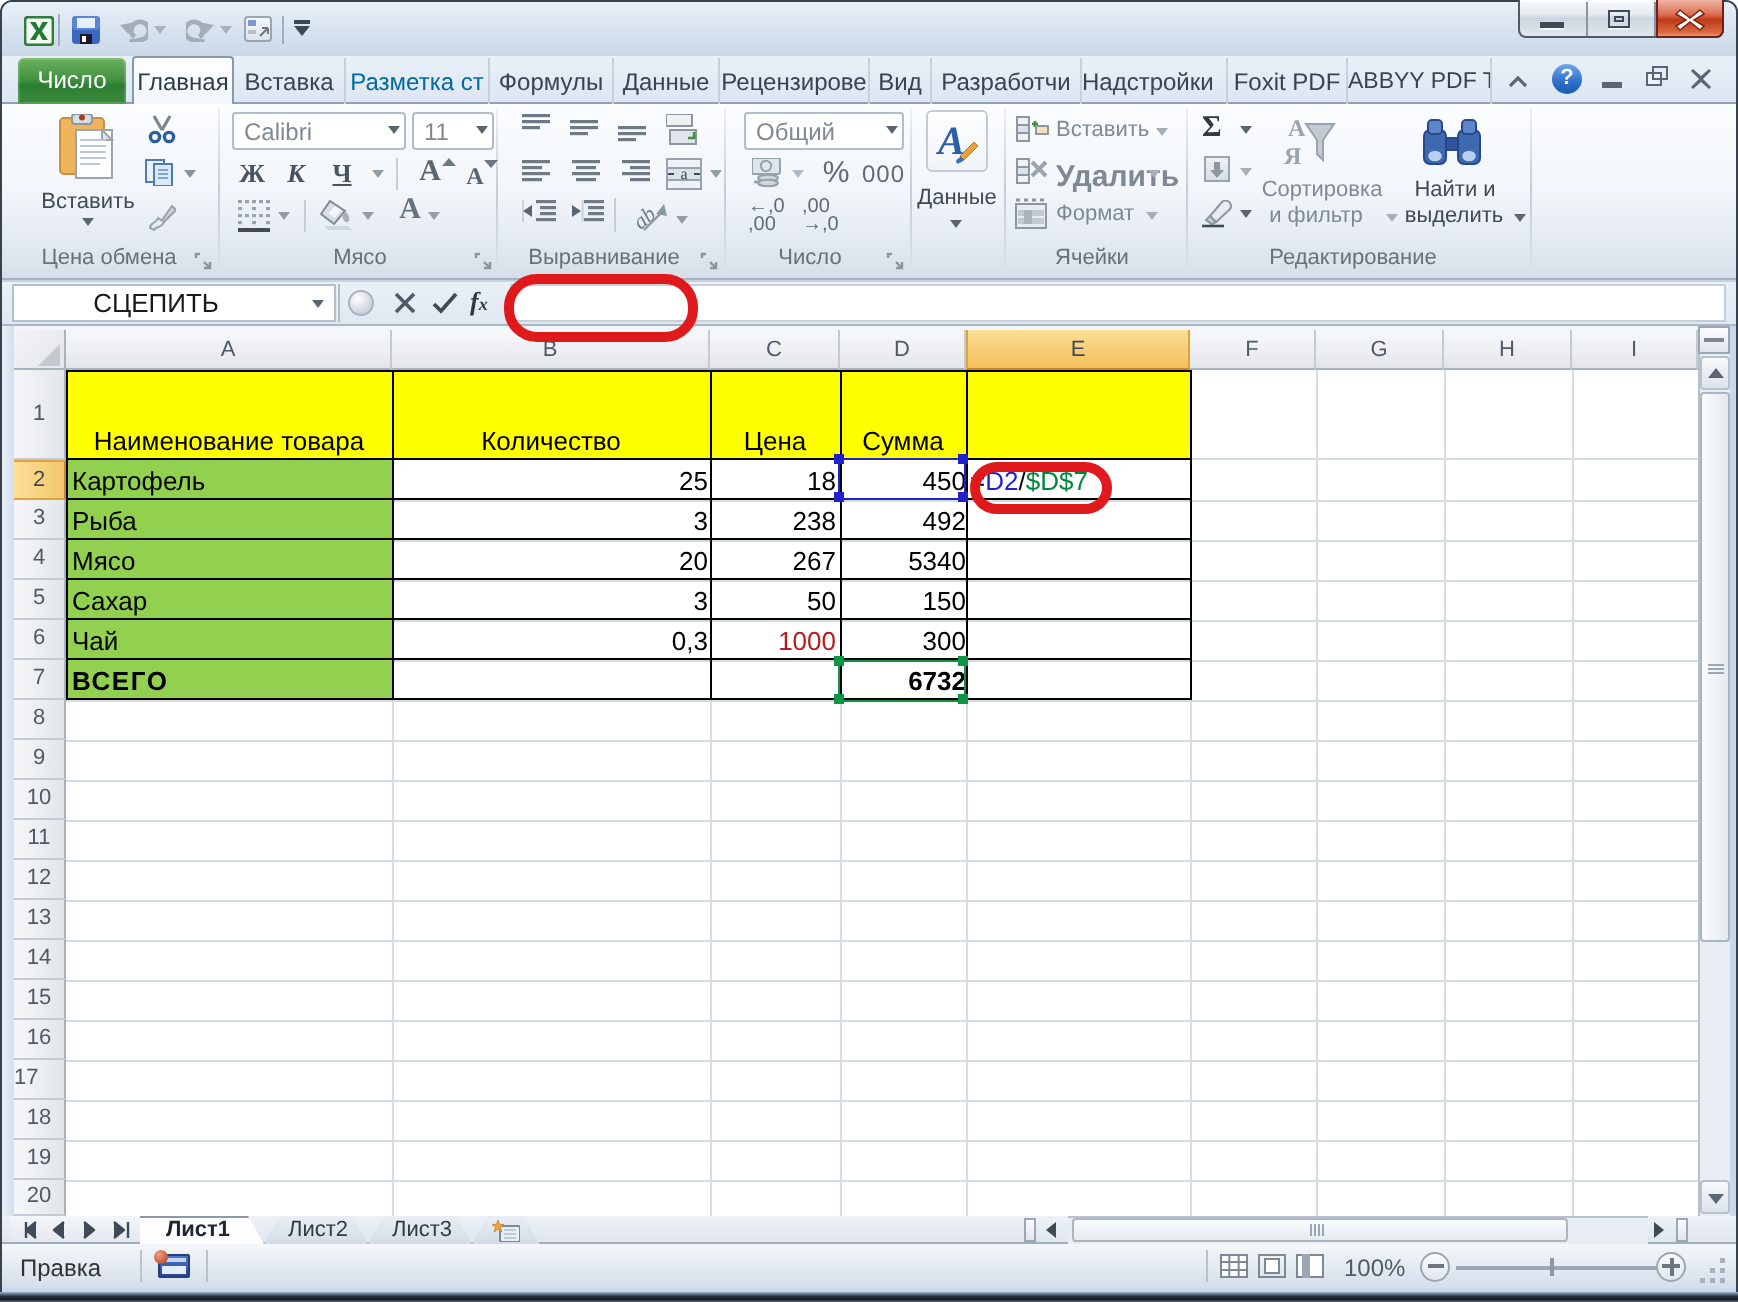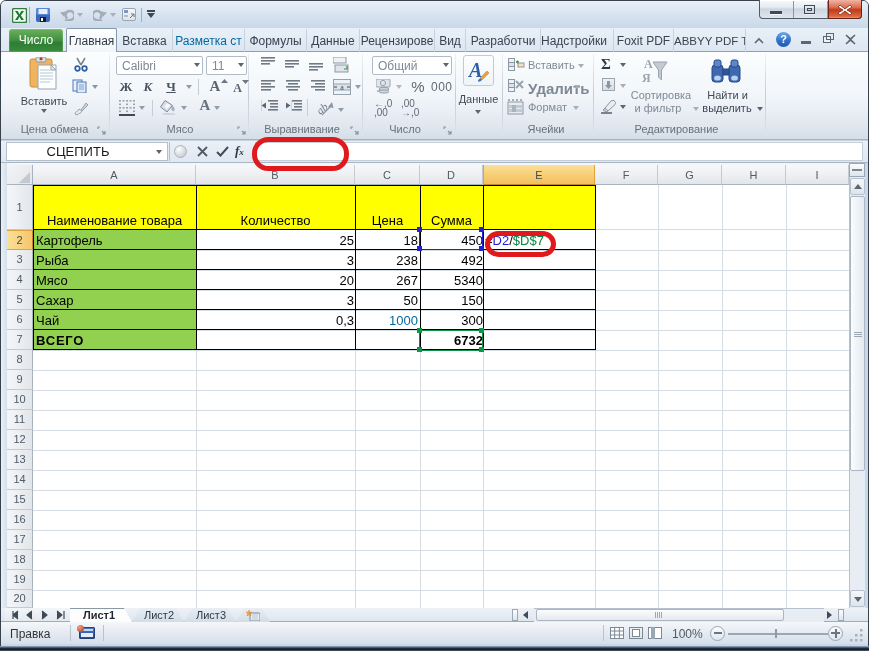--- a/index.html
+++ b/index.html
@@ -387,21 +387,21 @@
 <div class="a" style="left:7px;top:330px;width:26px;height:20px;background:linear-gradient(90deg,#f5f6f8,#eaedf0 60%,#e2e5e9);border-right:1px solid #a8b3bf;border-bottom:1px solid #c3cad2;line-height:19px;font-size:11px;color:#4e5a66;text-align:center;">7</div>
 <div class="a" style="left:7px;top:350px;width:26px;height:20px;background:linear-gradient(90deg,#f5f6f8,#eaedf0 60%,#e2e5e9);border-right:1px solid #a8b3bf;border-bottom:1px solid #c3cad2;line-height:19px;font-size:11px;color:#4e5a66;text-align:center;">8</div>
 <div class="a" style="left:7px;top:370px;width:26px;height:20px;background:linear-gradient(90deg,#f5f6f8,#eaedf0 60%,#e2e5e9);border-right:1px solid #a8b3bf;border-bottom:1px solid #c3cad2;line-height:19px;font-size:11px;color:#4e5a66;text-align:center;">9</div>
 <div class="a" style="left:7px;top:390px;width:26px;height:20px;background:linear-gradient(90deg,#f5f6f8,#eaedf0 60%,#e2e5e9);border-right:1px solid #a8b3bf;border-bottom:1px solid #c3cad2;line-height:19px;font-size:11px;color:#4e5a66;text-align:center;">10</div>
 <div class="a" style="left:7px;top:410px;width:26px;height:20px;background:linear-gradient(90deg,#f5f6f8,#eaedf0 60%,#e2e5e9);border-right:1px solid #a8b3bf;border-bottom:1px solid #c3cad2;line-height:19px;font-size:11px;color:#4e5a66;text-align:center;">11</div>
 <div class="a" style="left:7px;top:430px;width:26px;height:20px;background:linear-gradient(90deg,#f5f6f8,#eaedf0 60%,#e2e5e9);border-right:1px solid #a8b3bf;border-bottom:1px solid #c3cad2;line-height:19px;font-size:11px;color:#4e5a66;text-align:center;">12</div>
 <div class="a" style="left:7px;top:450px;width:26px;height:20px;background:linear-gradient(90deg,#f5f6f8,#eaedf0 60%,#e2e5e9);border-right:1px solid #a8b3bf;border-bottom:1px solid #c3cad2;line-height:19px;font-size:11px;color:#4e5a66;text-align:center;">13</div>
 <div class="a" style="left:7px;top:470px;width:26px;height:20px;background:linear-gradient(90deg,#f5f6f8,#eaedf0 60%,#e2e5e9);border-right:1px solid #a8b3bf;border-bottom:1px solid #c3cad2;line-height:19px;font-size:11px;color:#4e5a66;text-align:center;">14</div>
 <div class="a" style="left:7px;top:490px;width:26px;height:20px;background:linear-gradient(90deg,#f5f6f8,#eaedf0 60%,#e2e5e9);border-right:1px solid #a8b3bf;border-bottom:1px solid #c3cad2;line-height:19px;font-size:11px;color:#4e5a66;text-align:center;">15</div>
 <div class="a" style="left:7px;top:510px;width:26px;height:20px;background:linear-gradient(90deg,#f5f6f8,#eaedf0 60%,#e2e5e9);border-right:1px solid #a8b3bf;border-bottom:1px solid #c3cad2;line-height:19px;font-size:11px;color:#4e5a66;text-align:center;">16</div>
-<div class="a" style="left:7px;top:530px;width:26px;height:20px;background:linear-gradient(90deg,#f5f6f8,#eaedf0 60%,#e2e5e9);border-right:1px solid #a8b3bf;border-bottom:1px solid #c3cad2;line-height:19px;font-size:11px;color:#4e5a66;text-align:center;">17</div>
+<div class="a" style="left:7px;top:530px;width:26px;height:20px;background:linear-gradient(90deg,#f5f6f8,#eaedf0 60%,#e2e5e9);border-right:1px solid #a8b3bf;border-bottom:1px solid #c3cad2;line-height:19px;font-size:11px;color:#4e5a66;text-align:left;">17</div>
 <div class="a" style="left:7px;top:550px;width:26px;height:20px;background:linear-gradient(90deg,#f5f6f8,#eaedf0 60%,#e2e5e9);border-right:1px solid #a8b3bf;border-bottom:1px solid #c3cad2;line-height:19px;font-size:11px;color:#4e5a66;text-align:center;">18</div>
 <div class="a" style="left:7px;top:570px;width:26px;height:20px;background:linear-gradient(90deg,#f5f6f8,#eaedf0 60%,#e2e5e9);border-right:1px solid #a8b3bf;border-bottom:1px solid #c3cad2;line-height:19px;font-size:11px;color:#4e5a66;text-align:center;">19</div>
 <div class="a" style="left:7px;top:590px;width:26px;height:18px;background:linear-gradient(90deg,#f5f6f8,#eaedf0 60%,#e2e5e9);border-right:1px solid #a8b3bf;border-bottom:1px solid #c3cad2;line-height:17px;font-size:11px;color:#4e5a66;text-align:center;">20</div>
 <div class="a" style="left:196px;top:185px;width:1px;height:423px;background:#d6dce3;"></div>
 <div class="a" style="left:355px;top:185px;width:1px;height:423px;background:#d6dce3;"></div>
 <div class="a" style="left:420px;top:185px;width:1px;height:423px;background:#d6dce3;"></div>
 <div class="a" style="left:483px;top:185px;width:1px;height:423px;background:#d6dce3;"></div>
 <div class="a" style="left:595px;top:185px;width:1px;height:423px;background:#d6dce3;"></div>
 <div class="a" style="left:658px;top:185px;width:1px;height:423px;background:#d6dce3;"></div>
 <div class="a" style="left:722px;top:185px;width:1px;height:423px;background:#d6dce3;"></div>
@@ -457,21 +457,21 @@
 <div class="a" style="left:36px;top:274px;width:158px;height:14px;font-size:13px;line-height:13px;color:#000;">Мясо</div>
 <div class="a" style="left:197px;top:274px;width:157px;height:14px;font-size:13px;line-height:13px;color:#000;text-align:right;">20</div>
 <div class="a" style="left:356px;top:274px;width:62px;height:14px;font-size:13px;line-height:13px;color:#000;text-align:right;">267</div>
 <div class="a" style="left:421px;top:274px;width:62px;height:14px;font-size:13px;line-height:13px;color:#000;text-align:right;">5340</div>
 <div class="a" style="left:36px;top:294px;width:158px;height:14px;font-size:13px;line-height:13px;color:#000;">Сахар</div>
 <div class="a" style="left:197px;top:294px;width:157px;height:14px;font-size:13px;line-height:13px;color:#000;text-align:right;">3</div>
 <div class="a" style="left:356px;top:294px;width:62px;height:14px;font-size:13px;line-height:13px;color:#000;text-align:right;">50</div>
 <div class="a" style="left:421px;top:294px;width:62px;height:14px;font-size:13px;line-height:13px;color:#000;text-align:right;">150</div>
 <div class="a" style="left:36px;top:314px;width:158px;height:14px;font-size:13px;line-height:13px;color:#000;">Чай</div>
 <div class="a" style="left:197px;top:314px;width:157px;height:14px;font-size:13px;line-height:13px;color:#000;text-align:right;">0,3</div>
-<div class="a" style="left:356px;top:314px;width:62px;height:14px;font-size:13px;line-height:13px;color:#0369a1;text-align:right;">1000</div>
+<div class="a" style="left:356px;top:314px;width:62px;height:14px;font-size:13px;line-height:13px;color:#b91c1c;text-align:right;">1000</div>
 <div class="a" style="left:421px;top:314px;width:62px;height:14px;font-size:13px;line-height:13px;color:#000;text-align:right;">300</div>
 <div class="a" style="left:36px;top:334px;width:158px;height:14px;font-size:13px;line-height:13px;font-weight:bold;letter-spacing:0.8px;color:#000;">ВСЕГО</div>
 <div class="a" style="left:421px;top:334px;width:62px;height:14px;font-size:13px;line-height:13px;font-weight:bold;color:#000;text-align:right;">6732</div>
 <div class="a" style="left:484px;top:230px;width:110px;height:19px;background:#fff;"></div>
 <div class="a" style="left:485px;top:234px;width:108px;height:14px;font-size:13px;line-height:13px;"><span style="color:#000">=</span><span style="color:#1f1fd6">D2</span><span style="color:#000">/</span><span style="color:#00873c">$D$7</span></div>
 <div class="a" style="left:419px;top:229px;width:64px;height:21px;border:1px solid #2222cc;"></div>
 <div class="a" style="left:417px;top:227px;width:5px;height:5px;background:#2222cc;"></div>
 <div class="a" style="left:479px;top:227px;width:5px;height:5px;background:#2222cc;"></div>
 <div class="a" style="left:417px;top:246px;width:5px;height:5px;background:#2222cc;"></div>
 <div class="a" style="left:479px;top:246px;width:5px;height:5px;background:#2222cc;"></div>

